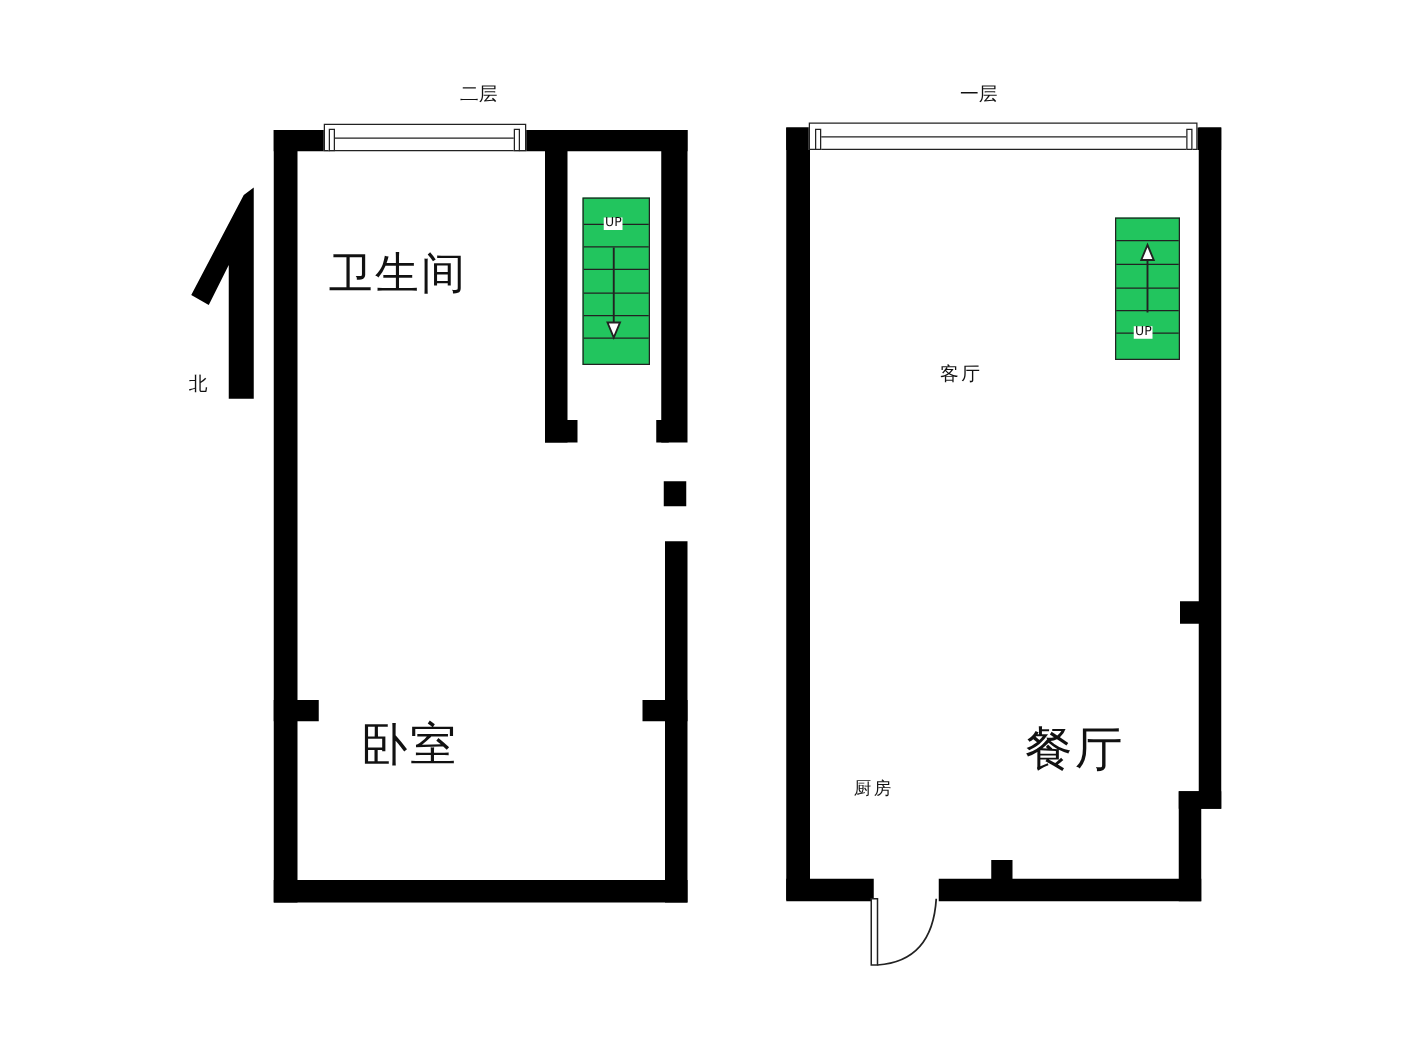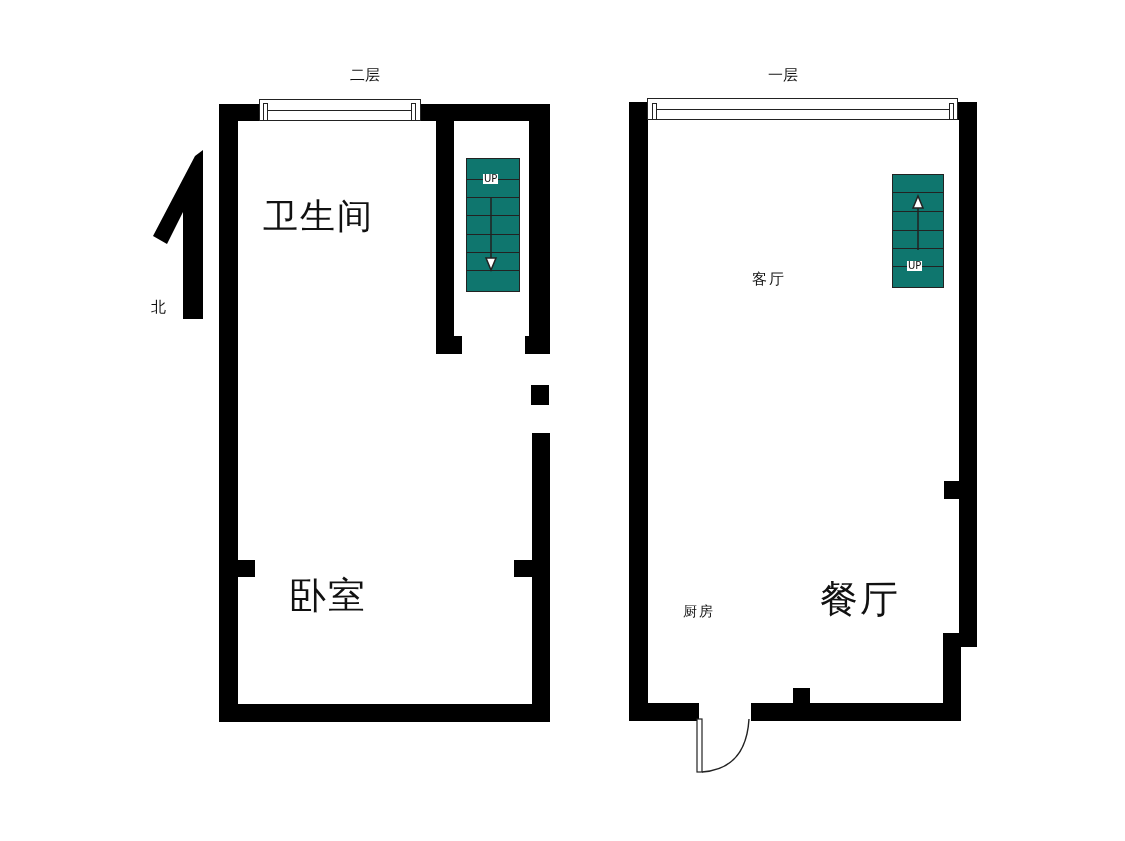--- a/index.html
+++ b/index.html
@@ -2,41 +2,41 @@
 <html><head>
   <meta charset="utf-8">
   <style>
     html, body { margin: 0; padding: 0; }
     body { width: 1125px; height: 841px; background: #ffffff; position: relative; overflow: hidden;
            font-family: "DejaVu Sans", "Liberation Sans", sans-serif; color: #111; }
     .wall { position: absolute; background: #000; }
     .label { position: absolute; color: #111; white-space: nowrap; line-height: 1; }
     .floor-title { font-size: 15px; }
     .room-big { font-size: 36px; letter-spacing: 2px; }
-    .room-small { font-size: 15px; letter-spacing: 2px; }
+    .room-small { font-size: 15px; letter-spacing: 2px; margin-top: 20px; }
     .window { position: absolute; border: 1.5px solid #222; background: #fff; box-sizing: border-box; }
     .win-inner { position: absolute; left: 4px; right: 4px; border-top: 1.5px solid #222; }
     .win-jamb { position: absolute; width: 5px; border: 1.5px solid #222; background:#fff; box-sizing: border-box; }
-    .stair { position: absolute; border: 1.5px solid #222; box-sizing: border-box; background: #0f766e; }
+    .stair { position: absolute; border: 1.5px solid #222; box-sizing: border-box; background: #22c55e; }
     .tread { position: absolute; left: 0; right: 0; border-top: 1.5px solid #222; }
     .up-text { position: absolute; font-size: 10px; background: #fff; padding: 0 1px; line-height: 1; }
     svg { position: absolute; overflow: visible; }
   </style>
 </head>
 <body>
 
 <div>
   <svg style="left:150px; top:148px;" width="60" height="175" viewBox="0 0 60 175">
     <polygon points="33,171 53,171 53,2 45,8 3,88 17,96 33,64" fill="#000"></polygon>
   </svg>
   <span class="label" style="left:151px; top:300px; font-size:15px;">北</span>
 </div>
 
 <div>
-  <span class="label floor-title" style="left:350px; top:68px;">二层</span>
+  <span class="label floor-title" style="left:368px; top:68px;">二层</span>
 
   <div class="wall" style="left:219px; top:104px; width:19px; height:618px;"></div>
   <div class="wall" style="left:219px; top:704px; width:331px; height:18px;"></div>
   <div class="wall" style="left:219px; top:104px; width:45px; height:17px;"></div>
   <div class="wall" style="left:415px; top:104px; width:135px; height:17px;"></div>
   <div class="wall" style="left:529px; top:104px; width:21px; height:250px;"></div>
   <div class="wall" style="left:531px; top:385px; width:18px; height:20px;"></div>
   <div class="wall" style="left:532px; top:433px; width:18px; height:289px;"></div>
   <div class="wall" style="left:436px; top:104px; width:18px; height:250px;"></div>
   <div class="wall" style="left:436px; top:336px; width:26px; height:18px;"></div>
@@ -57,21 +57,21 @@
     <div class="tread" style="top:93px;"></div>
     <div class="tread" style="top:111px;"></div>
     <div class="tread" style="top:20px;"></div>
     <span class="up-text" style="left:16px; top:15px;">UP</span>
   </div>
   <svg style="left:484px; top:198px;" width="14" height="76" viewBox="0 0 14 76">
     <line x1="7" y1="0" x2="7" y2="62" stroke="#222" stroke-width="1.5"></line>
     <polygon points="2,60 12,60 7,72" fill="#fff" stroke="#222" stroke-width="1.5"></polygon>
   </svg>
 
-  <span class="label room-big" style="left:263px; top:202px; font-size:35px;font-family:Liberation Mono, monospace;">卫生间</span>
+  <span class="label room-big" style="left:263px; top:202px; font-size:35px;">卫生间</span>
   <span class="label room-big" style="left:289px; top:577px; font-size:37px;">卧室</span>
 </div>
 
 <div>
   <span class="label floor-title" style="left:768px; top:68px;">一层</span>
 
   <div class="wall" style="left:629px; top:102px; width:19px; height:618px;"></div>
   <div class="wall" style="left:629px; top:102px; width:22px; height:18px;"></div>
   <div class="wall" style="left:955px; top:102px; width:22px; height:18px;"></div>
   <div class="wall" style="left:959px; top:102px; width:18px; height:545px;"></div>

